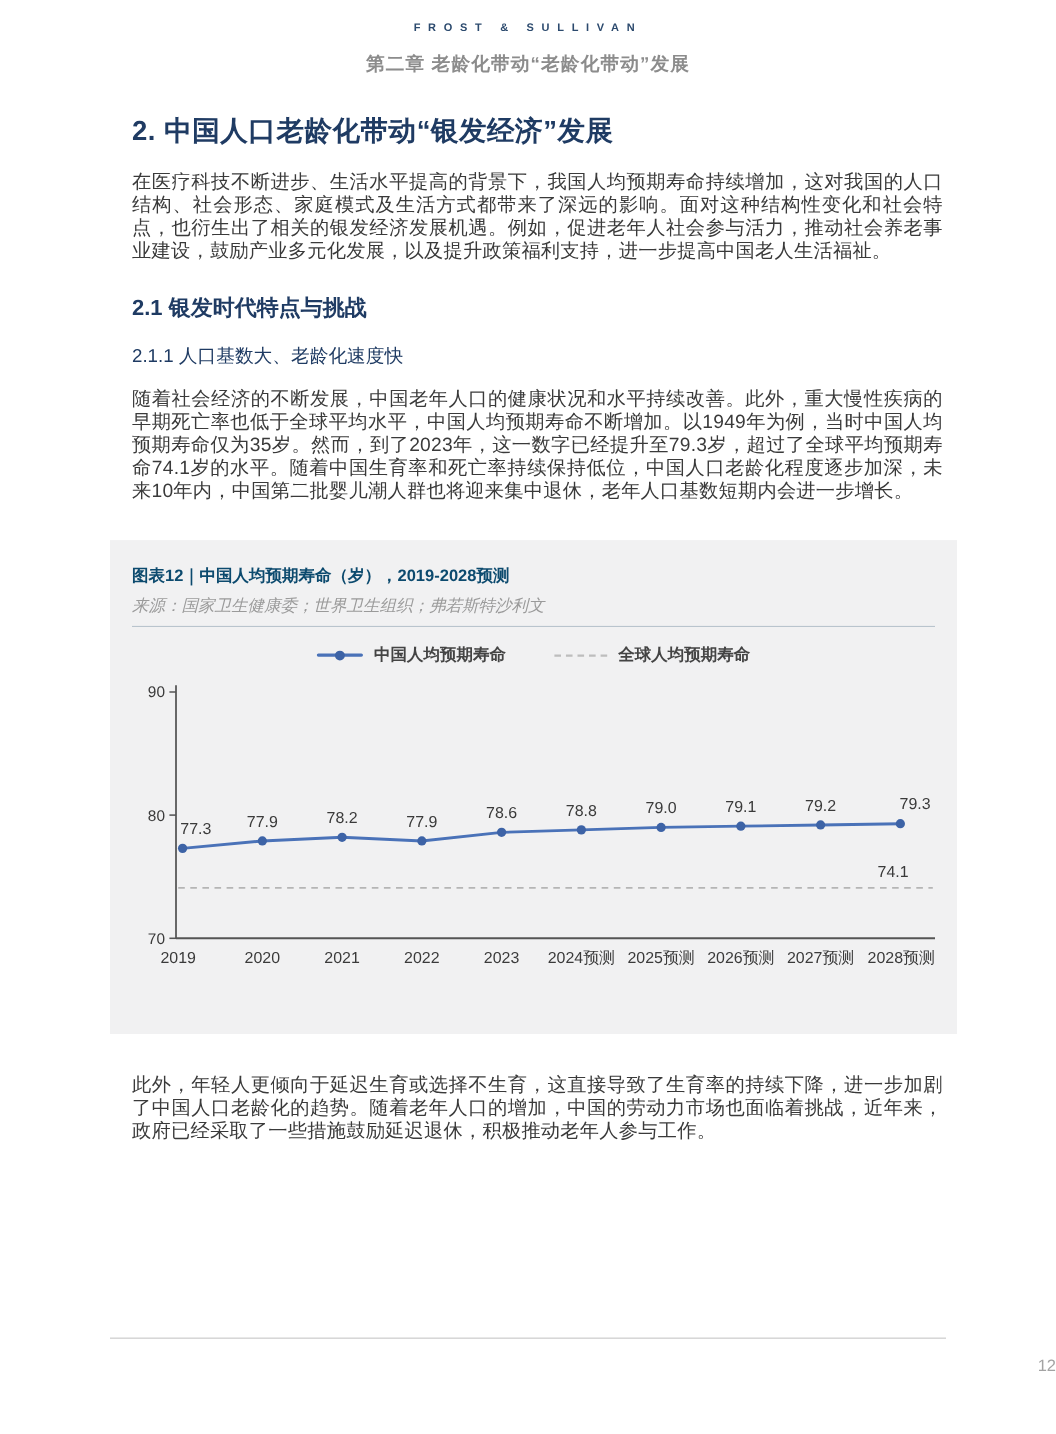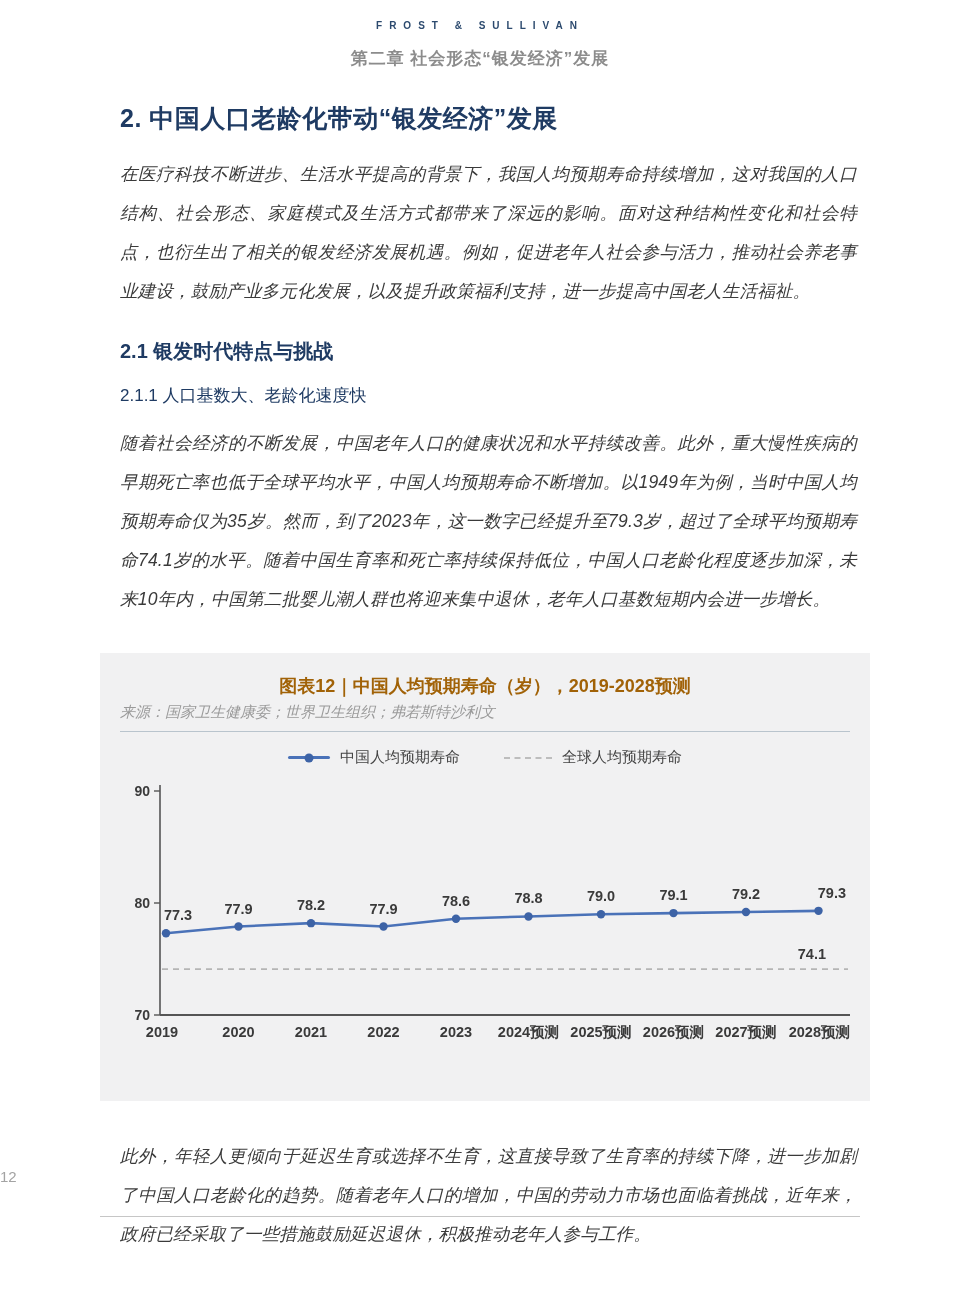--- a/index.html
+++ b/index.html
@@ -29,65 +29,65 @@
     letter-spacing: 1px;
   }
 
   
   .text-col { margin-left: 120px; margin-right: 103px; }
   .main-title {
     margin-top: 32px; font-size: 25px; font-weight: bold; color: #1f3b63;
     letter-spacing: 0.5px;
   }
   .para {
-    margin-top: 20px; font-size: 17.5px; line-height: 39px;
-    text-align: justify; color: #3a3a3a; letter-spacing: 0.2px; font-style: italic;
+    margin-top: 20px; font-size: 17.5px; line-height: 21px;
+    text-align: justify; color: #3a3a3a; letter-spacing: 0.2px;
   }
   .h21 { margin-top: 27px; font-size: 20px; font-weight: bold; color: #1f3b63; }
   .h211 { margin-top: 19px; font-size: 17px; font-weight: normal; color: #1f3b63; }
   .para2 { margin-top: 17px; }
   .para3 { margin-top: 36px; }
 
   
   .chart-panel {
     margin: 34px 90px 0 100px;
     background: #f1f1f2;
     padding: 20px 20px 26px 20px;
   }
-  .chart-title { font-size: 18px; font-weight: bold; color: #a16207; line-height: 26px; text-align: center; }
+  .chart-title { font-size: 15px; font-weight: bold; color: #0c4a6e; line-height: 26px; }
   .chart-source { font-size: 15px; font-style: italic; color: #9a9a9a; margin-top: 4px; }
   .chart-divider { border: none; border-top: 1px solid #b9c4cd; margin-top: 9px; }
-  .legend { display: flex; justify-content: center; align-items: center; gap: 44px; padding: 16px 0 8px 0; }
+  .legend { display: flex; justify-content: center; align-items: center; gap: 44px; padding: 16px 0 8px 0; font-weight: bold; }
   .legend-item { display: flex; align-items: center; gap: 10px; font-size: 15px; color: #444; }
   .legend-line { position: relative; width: 42px; height: 3px; background: #4a72b8; border-radius: 2px; }
   .legend-line .dot {
     position: absolute; left: 50%; top: 50%; transform: translate(-50%,-50%);
     width: 9px; height: 9px; border-radius: 50%; background: #3d63a6;
   }
   .legend-dash { width: 48px; height: 0; border-top: 2px dashed #bdbdbd; }
-  .chart-svg-wrap { margin-top: 4px; font-weight: bold; }
+  .chart-svg-wrap { margin-top: 4px; }
 
   
   .footer-divider {
     position: absolute; left: 100px; right: 100px; top: 1216px;
     border: none; border-top: 1px solid #c6c6c6;
   }
   .page-number {
-    position: absolute; top: 1168px; left: 0; width: 100%;
-    text-align: left; font-size: 15px; color: #a3a3a3;
+    position: absolute; top: 1233px; left: 0; width: 100%;
+    text-align: right; font-size: 15px; color: #a3a3a3;
   }
 </style>
 </head>
 <body>
 
 <div class="page">
 
   <div class="header">
     <div class="logo-en">FROST &amp; SULLIVAN</div>
-    <div class="chapter">第二章 社会形态“银发经济”发展</div>
+    <div class="chapter">第二章 老龄化带动“老龄化带动”发展</div>
   </div>
 
   <div class="text-col">
     <h1 class="main-title">2. 中国人口老龄化带动“银发经济”发展</h1>
     <p class="para">在医疗科技不断进步、生活水平提高的背景下，我国人均预期寿命持续增加，这对我国的人口结构、社会形态、家庭模式及生活方式都带来了深远的影响。面对这种结构性变化和社会特点，也衍生出了相关的银发经济发展机遇。例如，促进老年人社会参与活力，推动社会养老事业建设，鼓励产业多元化发展，以及提升政策福利支持，进一步提高中国老人生活福祉。</p>
     <h2 class="h21">2.1 银发时代特点与挑战</h2>
     <h3 class="h211">2.1.1 人口基数大、老龄化速度快</h3>
     <p class="para para2">随着社会经济的不断发展，中国老年人口的健康状况和水平持续改善。此外，重大慢性疾病的早期死亡率也低于全球平均水平，中国人均预期寿命不断增加。以1949年为例，当时中国人均预期寿命仅为35岁。然而，到了2023年，这一数字已经提升至79.3岁，超过了全球平均预期寿命74.1岁的水平。随着中国生育率和死亡率持续保持低位，中国人口老龄化程度逐步加深，未来10年内，中国第二批婴儿潮人群也将迎来集中退休，老年人口基数短期内会进一步增长。</p>
   </div>
 

